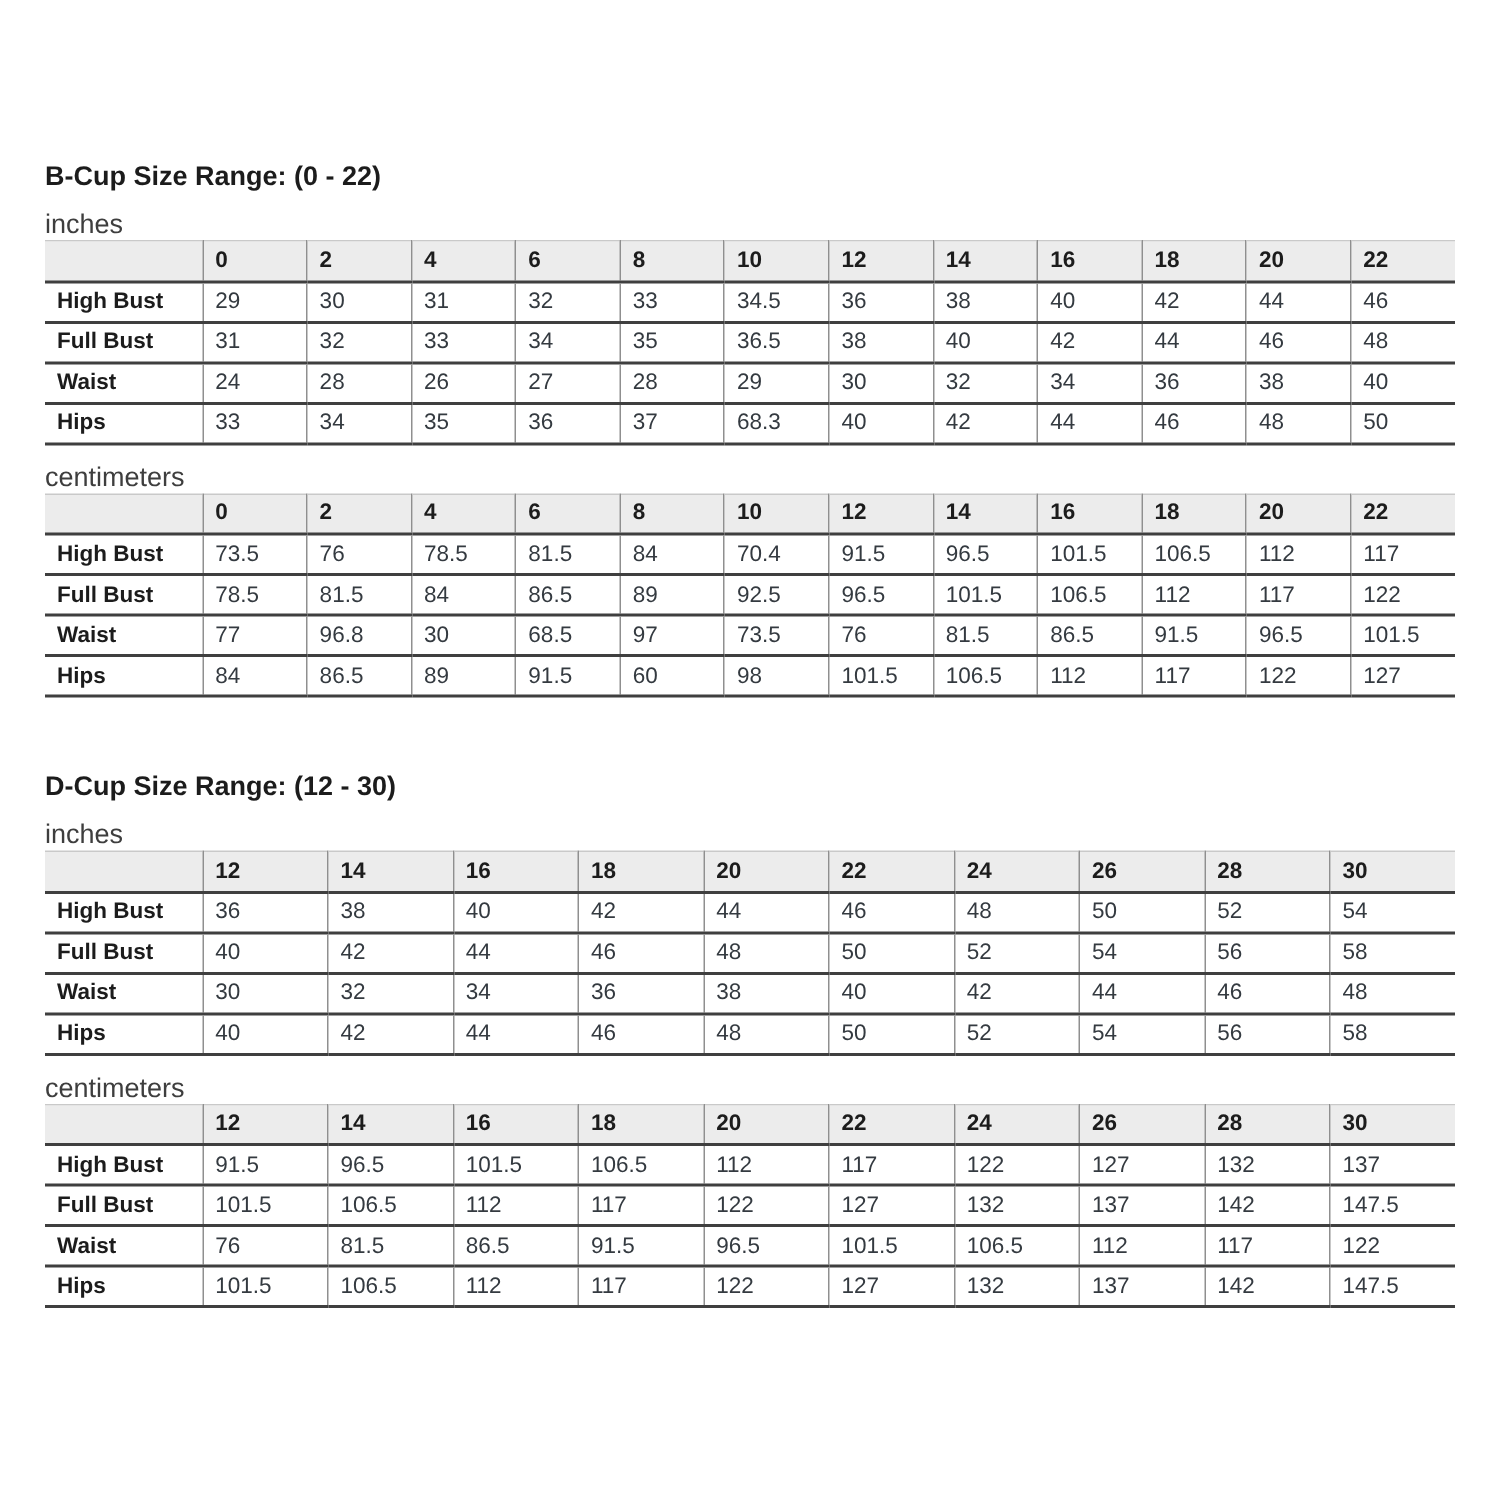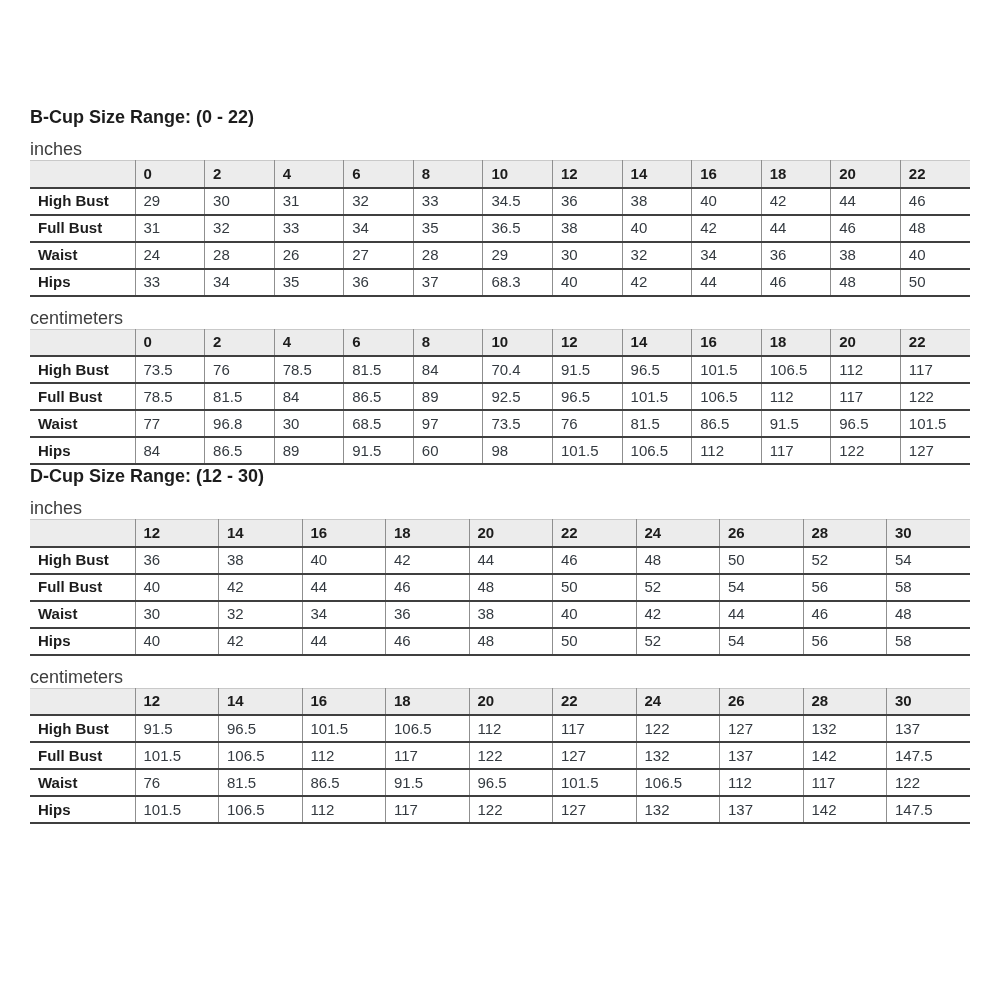--- a/index.html
+++ b/index.html
@@ -7,21 +7,21 @@
   .page {
     width: 1000px;
     height: 1000px;
     background: #ffffff;
     padding: 106px 30px 0 30px;
     font-family: "Liberation Sans", sans-serif;
     color: #343a40;
     overflow: hidden;
   }
   .section { margin: 0; }
-  .section + .section { }
+  .section + .section { margin-top: 48px; }
   .section-title {
     font-size: 18px;
     line-height: 22px;
     font-weight: 700;
     color: #1c1c1c;
     margin: 0 0 2px 0;
   }
   .unit-label {
     font-size: 18px;
     line-height: 15px;

